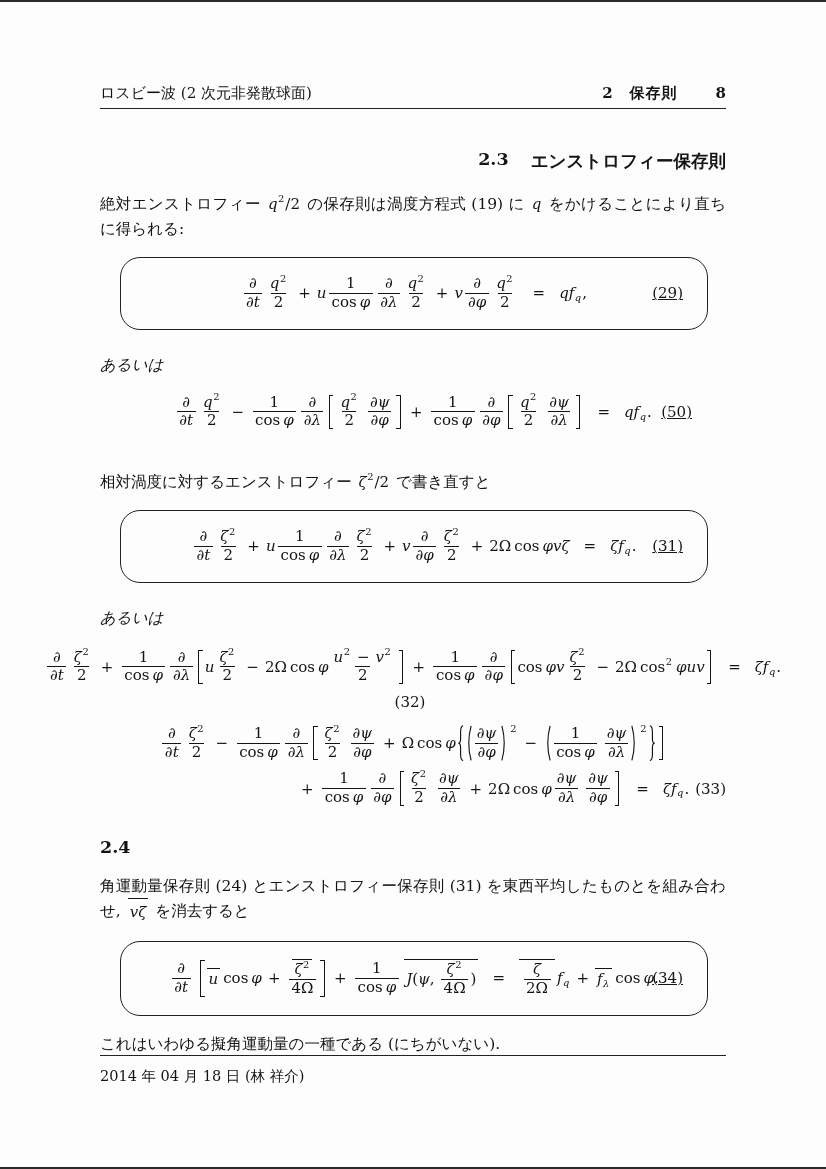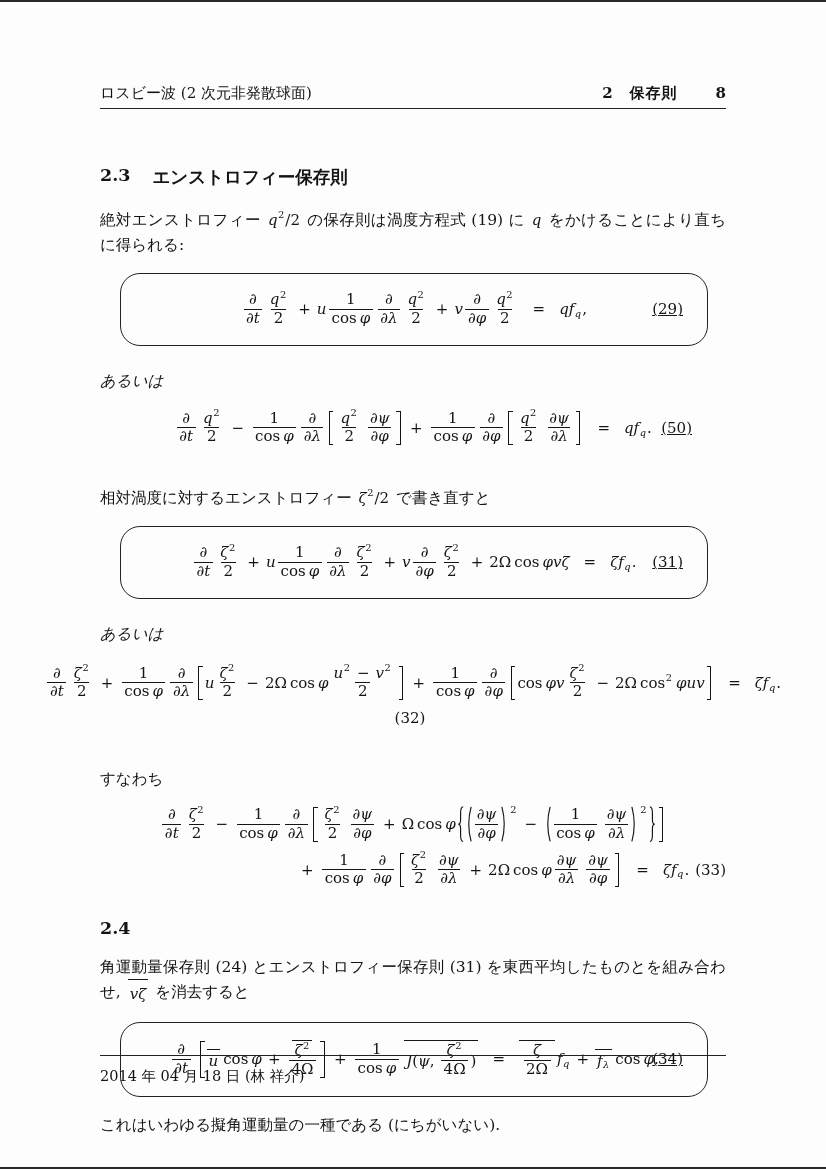--- a/index.html
+++ b/index.html
@@ -16,21 +16,21 @@
   .hdr-row { display:flex; justify-content:space-between; align-items:baseline; margin-top:82px; font-size:15px; }
   .hdr-right { display:flex; gap:38px; font-weight:bold; }
   .hdr-sec { letter-spacing:1px; }
   .rule { border:none; border-top:1.2px solid #222; margin-top:5px; }
   .footer { position:absolute; left:100px; top:1048px; width:626px; }
   .ftr-row { display:flex; justify-content:space-between; align-items:baseline; margin-top:11px; font-size:14.5px; }
 
   
   h2 { font-size:17.5px; font-weight:bold; display:flex; gap:22px;
        font-family:"DejaVu Serif","Liberation Serif",serif; }
-  .h-23 { margin-top:56px; }
+  .h-23 { margin-top:40px;justify-content:flex-end; }
   .h-24 { margin-top:30px; }
   p.body { font-size:15.5px; line-height:1.62; text-align:justify; }
   .p1 { margin-top:19px; }
   .p-word { margin-top:23px;font-style:italic; }
   .p3 { margin-top:40px; }
   .p6 { margin-top:17px; }
   .p7 { margin-top:16px; }
 
   
   .ovalbox { border:1.3px solid #222; border-radius:20px; margin:15px 18px 0 20px;
@@ -524,21 +524,20 @@
         </span>
         <span class="mr mrel">=</span>
         <span class="mi">ζ</span>
         <span class="mi">f</span>
         <span class="msub">q</span>
         <span class="mr">.</span>
       </div>
       <div class="eqnum-row math">(32)</div>
     </div>
 
-  <p class="body p3">すなわち</p>
 
   <div class="display-eq unboxed eq33">
       <div class="eqrow math">
         <span class="mfrac">
           <span class="mfnum">
             <span class="mi">∂</span>
           </span>
           <span class="mfden">
             <span class="mi">∂</span>
             <span class="mi">t</span>

